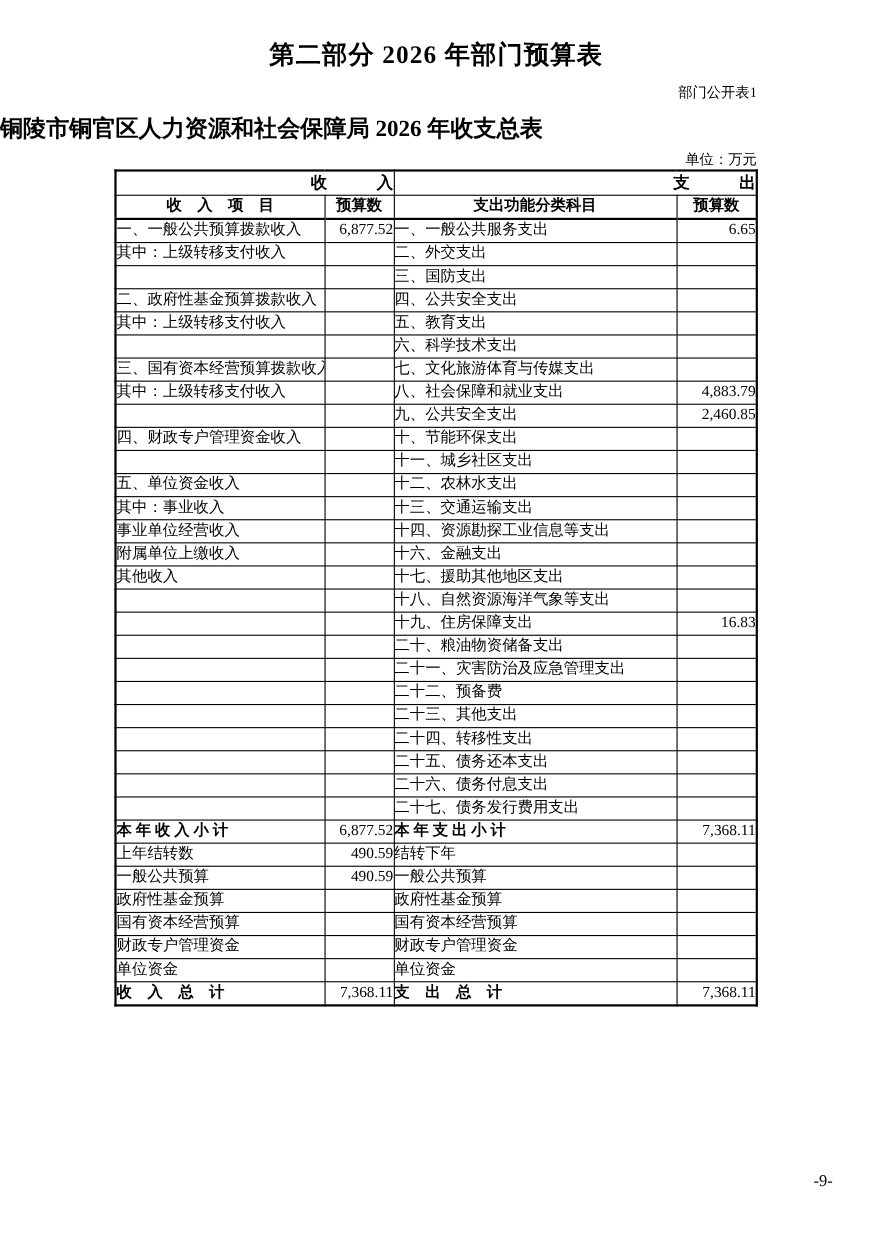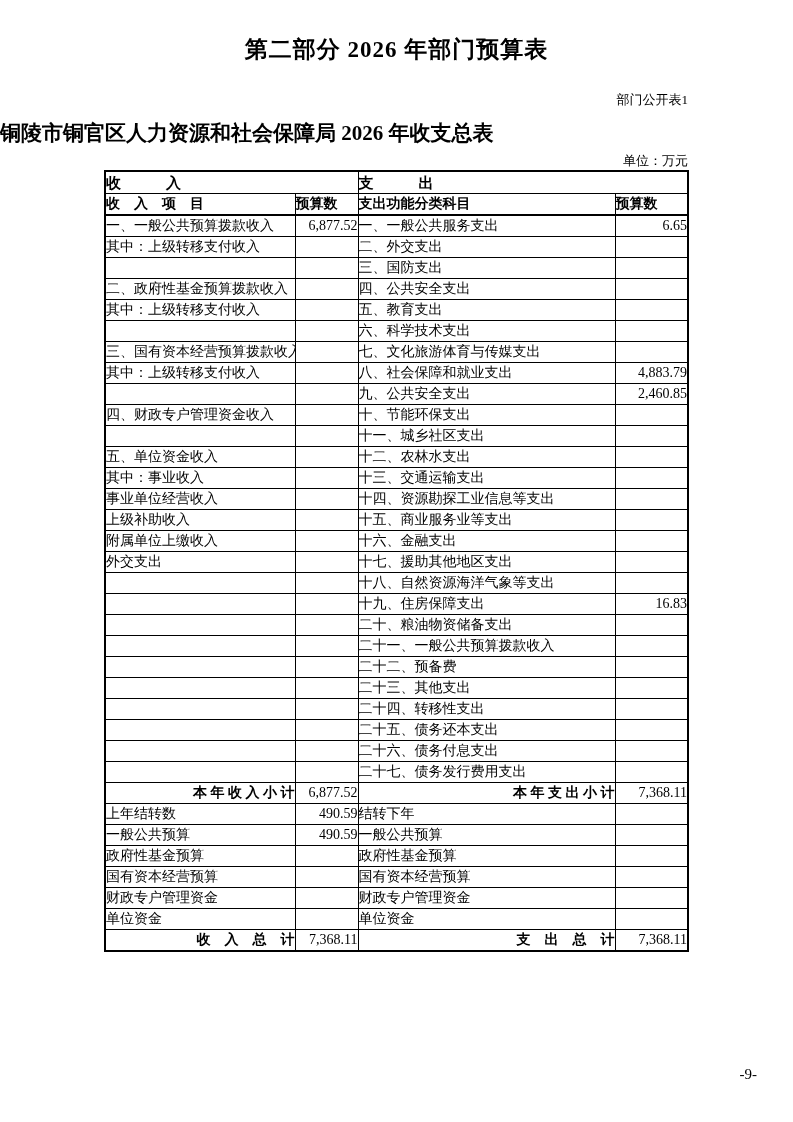--- a/index.html
+++ b/index.html
@@ -13,21 +13,21 @@
     border-radius:25px;
   }
   .part-title {
     margin:0; padding-top:37px;
     text-align:center;
     font-size:23px; font-weight:bold;
     letter-spacing:1px;
     line-height:26px;
   }
   .form-label {
-    width:583px; margin:29px auto 0;
+    width:583px; margin:13px auto 0;
     text-align:right;
     font-size:13px; line-height:15px;
   }
   .table-title {
     margin:13px 0 0;
     text-align:left;
     font-size:21px; font-weight:bold;
     line-height:26px;
   }
   .unit-note {
@@ -44,33 +44,33 @@
   }
   table.budget th, table.budget td {
     border:1px solid #000;
     height:20px;
     line-height:20px;
     padding:0;
     vertical-align:middle;
     white-space:nowrap;
     overflow:hidden;
   }
-  tr.group-header th { font-size:15px; font-weight:bold; text-align:left; height:21px; }
-  tr.col-header th { font-size:14px; font-weight:bold; text-align:left; border-bottom:2px solid #000; }
+  tr.group-header th { font-size:15px; font-weight:bold; text-align:right; height:21px; }
+  tr.col-header th { font-size:14px; font-weight:bold; text-align:center; border-bottom:2px solid #000; }
   td.c-item { text-align:left; }
   td.c-amt  { text-align:right; padding-right:3px; }
   
   td.i0 { padding-left:4px; }
   td.i1 { padding-left:30px; }
   td.i2 { padding-left:53px; }
   td.i3 { padding-left:88px; }
   
   td.x0 { padding-left:4px; }
   td.x1 { padding-left:48px; }
-  td.em { text-align:right; padding-left:0 !important; font-weight:bold;margin-left:35px; }
+  td.em { text-align:left; padding-left:0 !important; font-weight:bold;margin-left:35px; }
   .page-number {
     position:absolute;
     top:1066px; right:36px;
     font-size:15px;
   }
 </style>
 </head>
 <body>
 
 <div class="page">
@@ -181,33 +181,27 @@
           <td class="c-item x0">十三、交通运输支出</td>
           <td class="c-amt"></td>
         </tr>
         <tr>
           <td class="c-item i3">事业单位经营收入</td>
           <td class="c-amt"></td>
           <td class="c-item x0">十四、资源勘探工业信息等支出</td>
           <td class="c-amt"></td>
         </tr>
         <tr>
-          <td class="c-item i3">上级补助收入</td>
-          <td class="c-amt"></td>
-          <td class="c-item x0">十五、商业服务业等支出</td>
-          <td class="c-amt"></td>
-        </tr>
-        <tr>
           <td class="c-item i3">附属单位上缴收入</td>
           <td class="c-amt"></td>
           <td class="c-item x0">十六、金融支出</td>
           <td class="c-amt"></td>
         </tr>
         <tr>
-          <td class="c-item i3">外交支出</td>
+          <td class="c-item i3">其他收入</td>
           <td class="c-amt"></td>
           <td class="c-item x0">十七、援助其他地区支出</td>
           <td class="c-amt"></td>
         </tr>
         <tr>
           <td class="c-item i0"></td>
           <td class="c-amt"></td>
           <td class="c-item x0">十八、自然资源海洋气象等支出</td>
           <td class="c-amt"></td>
         </tr>
@@ -219,21 +213,21 @@
         </tr>
         <tr>
           <td class="c-item i0"></td>
           <td class="c-amt"></td>
           <td class="c-item x0">二十、粮油物资储备支出</td>
           <td class="c-amt"></td>
         </tr>
         <tr>
           <td class="c-item i0"></td>
           <td class="c-amt"></td>
-          <td class="c-item x0">二十一、一般公共预算拨款收入</td>
+          <td class="c-item x0">二十一、灾害防治及应急管理支出</td>
           <td class="c-amt"></td>
         </tr>
         <tr>
           <td class="c-item i0"></td>
           <td class="c-amt"></td>
           <td class="c-item x0">二十二、预备费</td>
           <td class="c-amt"></td>
         </tr>
         <tr>
           <td class="c-item i0"></td>

